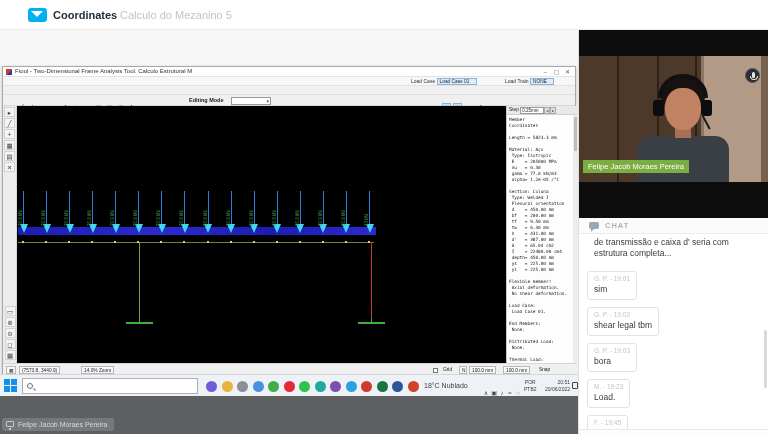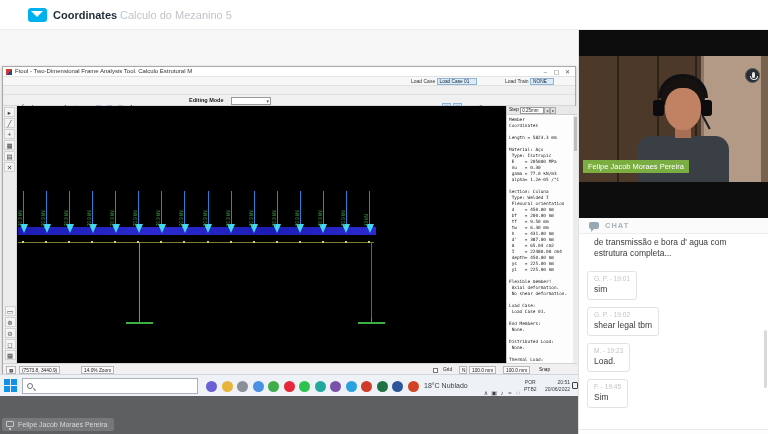--- a/index.html
+++ b/index.html
@@ -387,29 +387,33 @@
       <span class="micbtn"></span>
     </div>
 
     <div class="chatpod">
       <div class="chathead">
         <span class="chatico"></span>
         <span>CHAT</span>
       </div>
       <div class="msgs" id="msgs">
           <div class="bubble cont">
-            <div class="b-text">de transmissão e bora d' agua com estrutura completa...</div>
+            <div class="b-text">de transmissão e caixa d' seria com estrutura completa...</div>
           </div>
           <div class="bubble">
             <div class="b-author">G. P. - 19:01</div>
             <div class="b-text">sim</div>
           </div>
           <div class="bubble">
             <div class="b-author">G. P. - 19:02</div>
             <div class="b-text">shear legal tbm</div>
+          </div>
+          <div class="bubble">
+            <div class="b-author">G. P. - 19:03</div>
+            <div class="b-text">bora</div>
           </div>
           <div class="bubble">
             <div class="b-author">M. - 19:23</div>
             <div class="b-text">Load.</div>
           </div>
           <div class="bubble">
             <div class="b-author">F. - 19:45</div>
             <div class="b-text">Sim</div>
           </div>
         </div>

